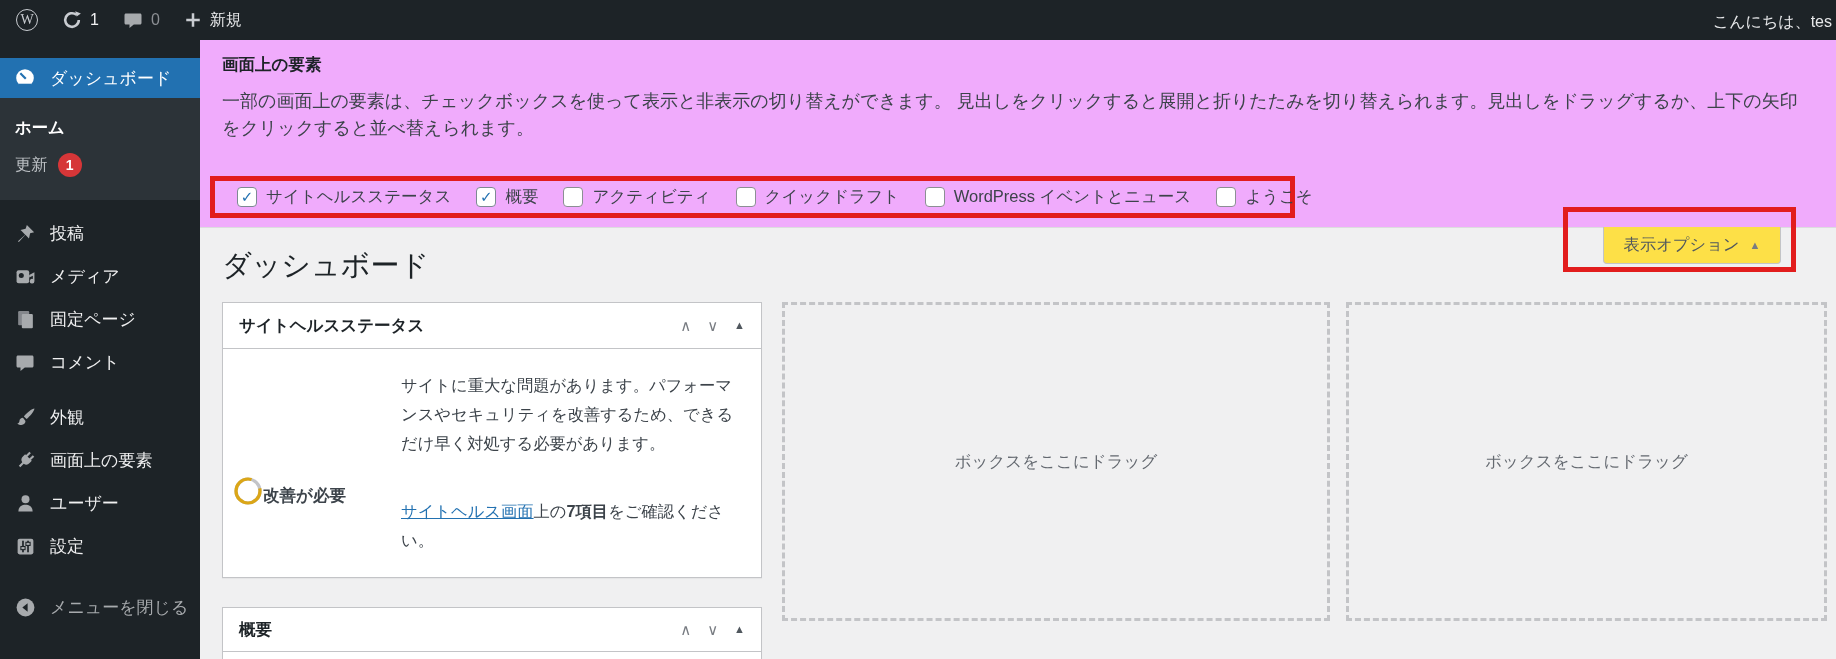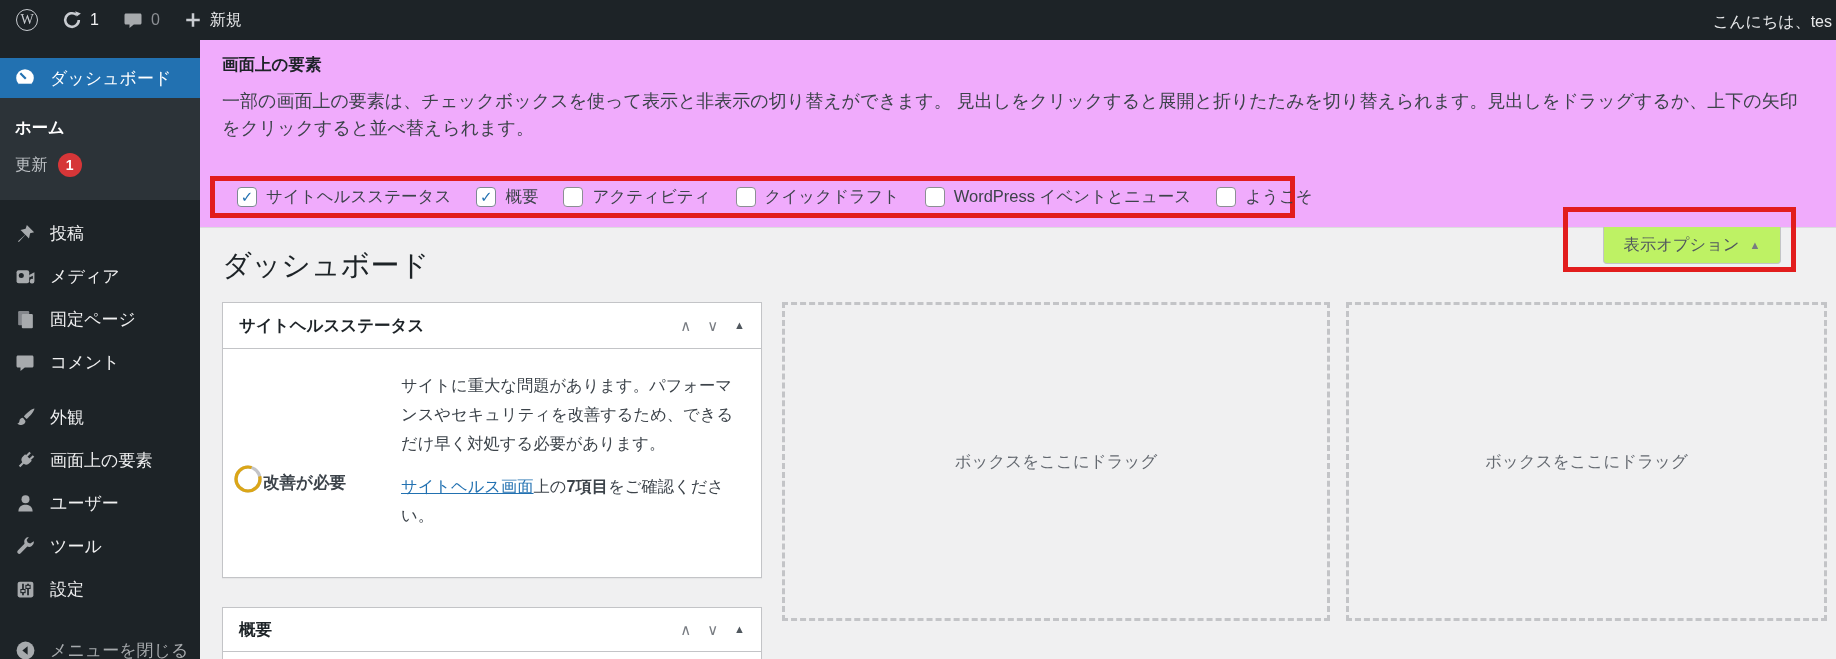--- a/index.html
+++ b/index.html
@@ -47,21 +47,21 @@
   #so-heading { position:absolute; top:14px; left:22px; font-size:16.5px; font-weight:bold; color:#1d2327; }
   #so-desc { position:absolute; top:48px; left:22px; width:1592px; font-size:18px; line-height:27px; color:#3c434a; }
   #so-checkrow { position:absolute; top:136px; left:10px; width:1085px; height:42px;
     border:5px solid #e21d1d; display:flex; align-items:center; padding:0 0 0 22px; gap:25px; }
   .so-cb { display:flex; align-items:center; gap:9px; font-size:16.5px; color:#3c434a; cursor:pointer; white-space:nowrap; }
   .cb-box { width:20px; height:20px; border:1.5px solid #8c8f94; border-radius:4px; background:#fff;
     display:flex; align-items:center; justify-content:center; font-size:15px; font-weight:bold; color:transparent; }
   .so-cb[data-checked="true"] .cb-box { color:#2271b1; border-color:#7e8993; }
 
   
-  #so-tab { position:absolute; top:187px; left:1403px; width:178px; height:37px; background:#bef264;
+  #so-tab { position:absolute; top:187px; left:1403px; width:178px; height:37px; background:#fde047;
     border:1px solid #c3c4c7; border-top:none; border-radius:0 0 4px 4px;
     display:flex; align-items:center; justify-content:center; gap:10px;
     font-size:16.3px; color:#50575e; cursor:pointer; z-index:5; }
   #so-tab .tab-arrow { font-size:11px; color:#787c82; }
 
   
   .annotation { position:absolute; border:5px solid #e21d1d; pointer-events:none; z-index:10; }
   #annot-tab { top:167px; left:1363px; width:233px; height:65px; }
 
   
@@ -76,21 +76,21 @@
   .wh-controls { display:flex; align-items:center; gap:16px; color:#787c82; }
   .wh-controls .ctl { font-size:15px; cursor:pointer; line-height:1; }
   .wh-controls .toggle { font-size:11px; color:#50575e; }
 
   #site-health { top:262px; height:276px; }
   #sh-body { display:flex; padding:22px 18px 0 10px; }
   #sh-left { width:168px; display:flex; flex-direction:row; align-items:center; padding-top:56px; }
   #sh-ring { width:30px; height:30px; }
   #sh-status { margin-top:9px; font-size:16.5px; font-weight:bold; color:#3c434a; }
   #sh-right { flex:1; font-size:16.3px; line-height:29px; color:#3c434a; }
-  #sh-link-p { margin-top:14px; }
+  #sh-link-p { margin-top:39px; }
   #sh-link { color:#2271b1; text-decoration:underline; cursor:pointer; }
   #sh-bold { font-weight:bold; }
 
   #glance { top:567px; height:120px; }
   #glance .widget-header { height:44px; }
 
   
   .drop-zone { position:absolute; top:262px; height:319px; border:3px dashed #c3c4c7;
     display:flex; align-items:center; justify-content:center; font-size:16.5px; color:#646970; }
   #zone-1 { left:582px; width:548px; }
@@ -216,28 +216,20 @@
     <span>画面上の要素</span>
   </div>
   <div class="menu-item">
     <span class="micon">
       <svg width="21" height="21" viewBox="0 0 20 20">
         <circle cx="10" cy="6" r="3.8" fill="#a7aaad"></circle>
         <path d="M3.2 17.5c0-3.8 3-6.2 6.8-6.2s6.8 2.4 6.8 6.2z" fill="#a7aaad"></path>
       </svg>
     </span>
     <span>ユーザー</span>
-  </div>
-  <div class="menu-item">
-    <span class="micon">
-      <svg width="21" height="21" viewBox="0 0 20 20">
-        <path d="M18 5.8a4.6 4.6 0 0 1-6.3 4.3l-6.3 6.3a1.9 1.9 0 0 1-2.7-2.7l6.3-6.3A4.6 4.6 0 0 1 13.2 1l-2.1 2.7 1 2.4 2.4 1L17.9 5z" fill="#a7aaad"></path>
-      </svg>
-    </span>
-    <span>ツール</span>
   </div>
   <div class="menu-item">
     <span class="micon">
       <svg width="21" height="21" viewBox="0 0 20 20">
         <rect x="2.5" y="2.5" width="15" height="15" rx="2" fill="#a7aaad"></rect>
         <rect x="6.8" y="4.5" width="1.6" height="11" fill="#1d2327"></rect>
         <rect x="11.6" y="4.5" width="1.6" height="11" fill="#1d2327"></rect>
         <rect x="5.6" y="10" width="4" height="3" fill="#a7aaad" stroke="#1d2327" stroke-width="1"></rect>
         <rect x="10.4" y="6" width="4" height="3" fill="#a7aaad" stroke="#1d2327" stroke-width="1"></rect>
       </svg>

